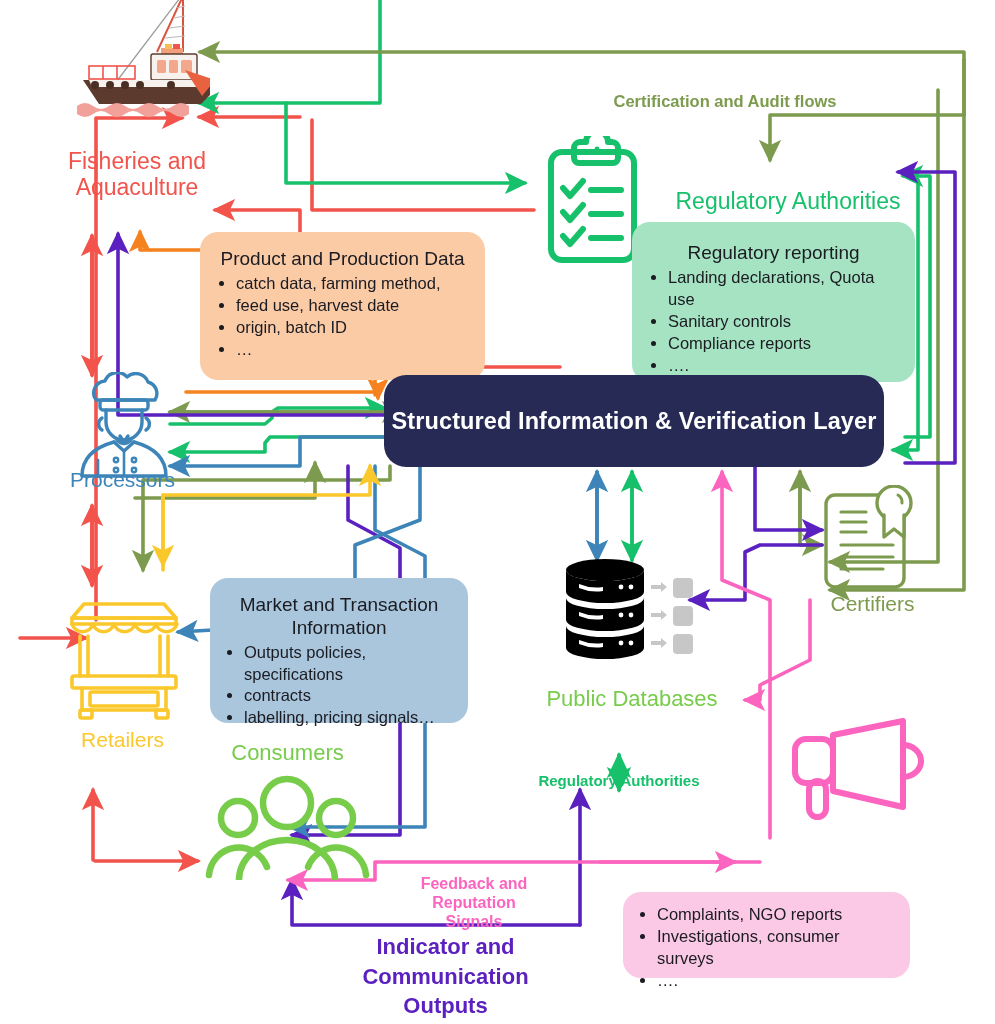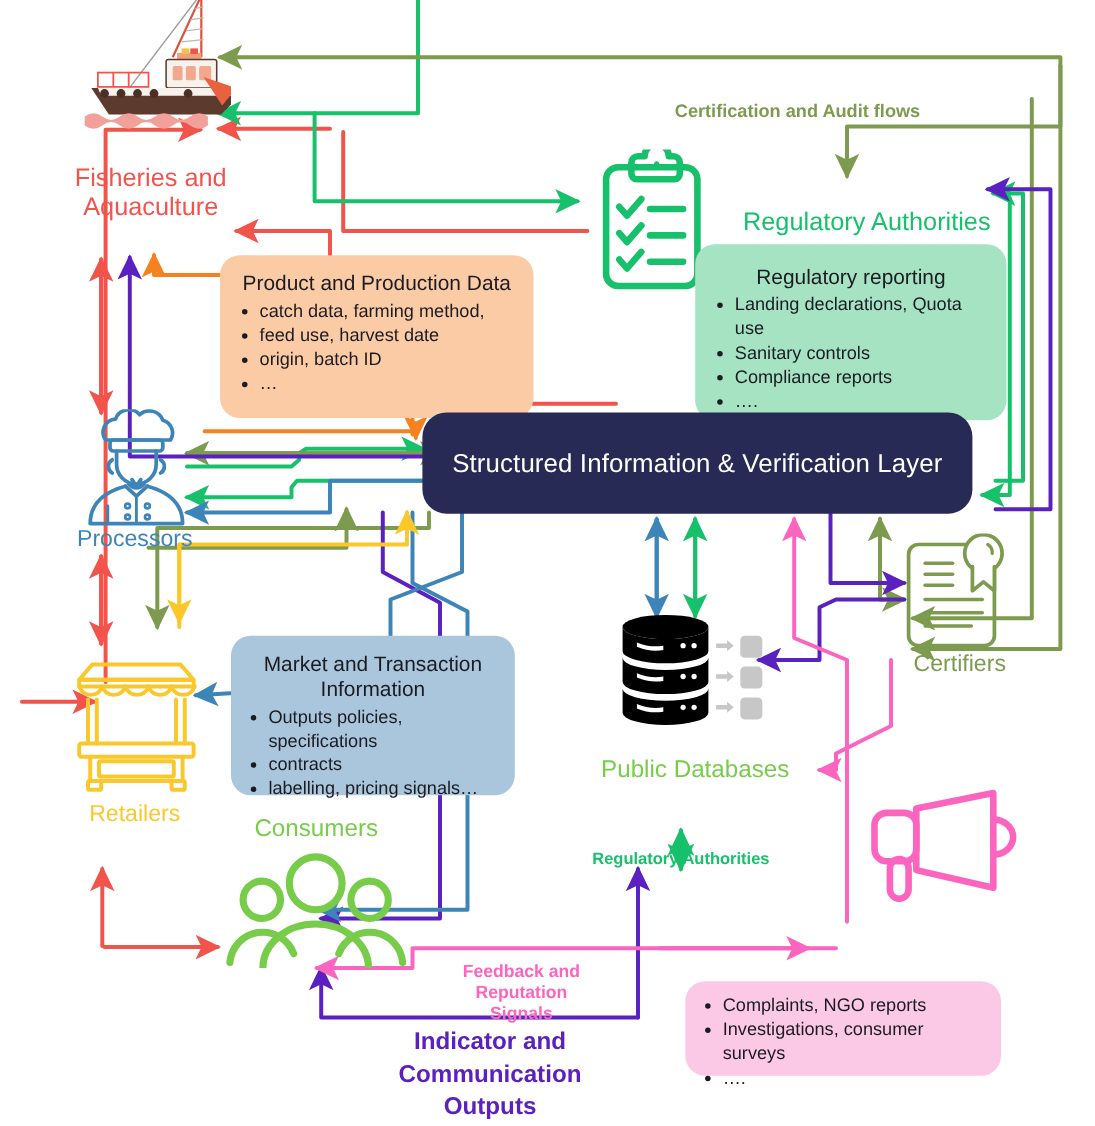--- a/index.html
+++ b/index.html
@@ -8,21 +8,21 @@
   #wires{position:absolute;inset:0;width:995px;height:1024px;}
 
   .node-label{position:absolute;text-align:center;line-height:1.15;white-space:pre-line;}
 
   .infobox{position:absolute;border-radius:18px;box-sizing:border-box;}
   .infobox .bt{font-size:19px;color:#1b1b22;text-align:center;margin:0 0 2px 0;line-height:1.2;}
   .infobox ul{margin:0;padding:0 0 0 22px;list-style:disc;}
   .infobox li{font-size:16.5px;color:#1b1b22;line-height:1.33;}
 
   #core{position:absolute;background:#262A55;border-radius:22px;display:flex;align-items:center;
-        justify-content:center;color:#fff;font-size:23.5px;letter-spacing:.1px;}
+        justify-content:center;color:#fff;font-size:23.5px;letter-spacing:.1px;font-weight:bold;}
 
   .ico{position:absolute;}
   .small-lbl{position:absolute;text-align:center;line-height:1.2;white-space:pre-line;font-weight:bold;}
 </style>
 </head>
 <body>
 
 <div id="stage">
 
   <svg id="wires" viewBox="0 0 995 1024">
@@ -288,21 +288,21 @@
   <svg class="ico" style="left:785px;top:715px;" width="145" height="110" viewBox="0 0 145 110" fill="none" stroke="#FB64BF" stroke-width="6" stroke-linecap="round" stroke-linejoin="round">
     <path d="M48,20 L118,6 v86 L48,76 Z"></path>
     <rect x="10" y="24" width="38" height="44" rx="11"></rect>
     <path d="M118,30 a18,16 0 0,1 0,32"></path>
     <rect x="24" y="66" width="17" height="36" rx="8.5"></rect>
   </svg>
 
   <div class="node-label" style="left:22px;top:148px;width:230px;font-size:23px;color:#F2534B;">Fisheries and
 Aquaculture</div>
 
-  <div class="node-label" style="left:35px;top:478px;width:175px;font-size:21px;color:#3D85B8;">Processors</div>
+  <div class="node-label" style="left:35px;top:468px;width:175px;font-size:21px;color:#3D85B8;">Processors</div>
 
   <div class="node-label" style="left:40px;top:728px;width:165px;font-size:21px;color:#FBC82C;">Retailers</div>
 
   <div class="node-label" style="left:205px;top:740px;width:165px;font-size:22px;color:#77CC4A;">Consumers</div>
 
   <div class="node-label" style="left:628px;top:188px;width:320px;font-size:23px;color:#17C06A;">Regulatory Authorities</div>
 
   <div class="node-label" style="left:785px;top:592px;width:175px;font-size:21px;color:#7D9B4E;">Certifiers</div>
 
   <div class="node-label" style="left:522px;top:686px;width:220px;font-size:22px;color:#77CC4A;">Public Databases</div>

